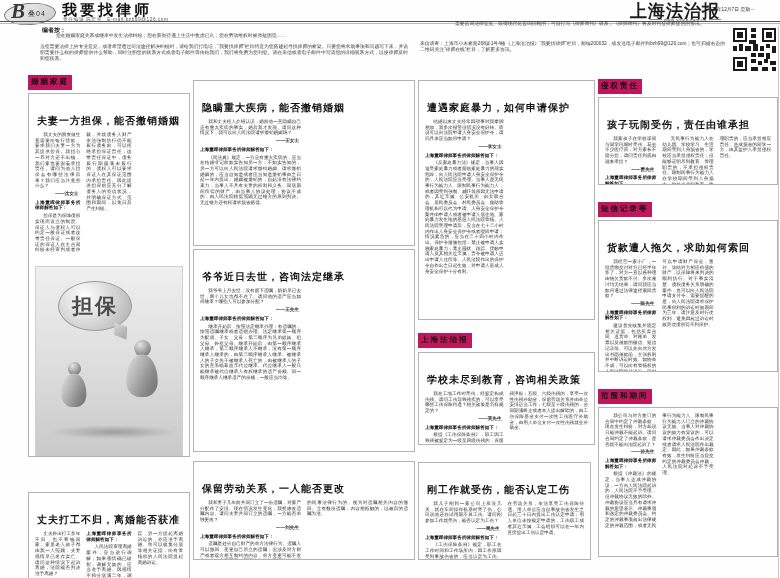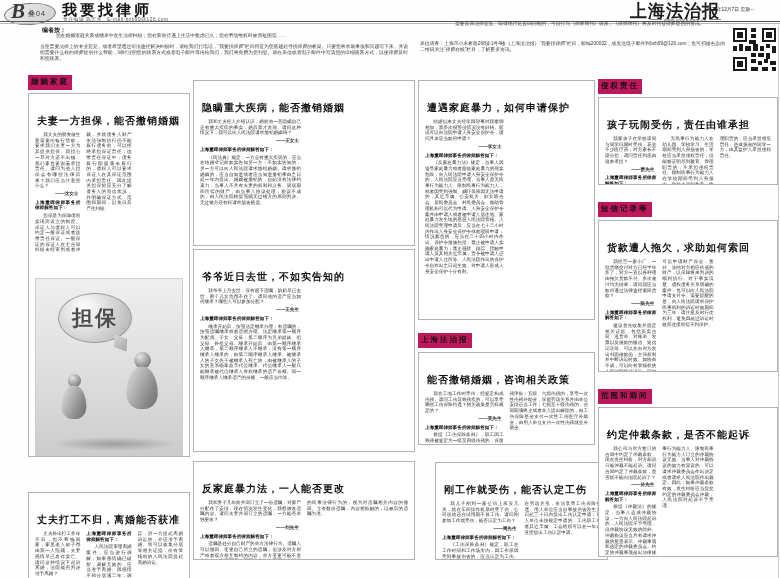--- a/index.html
+++ b/index.html
@@ -42,21 +42,21 @@
         padding:5px 6px 3px 6px;overflow:hidden;}
   .art h2{margin:15px 0 4px 2px;font-size:10px;font-weight:bold;color:#111;letter-spacing:1px;}
   .cols{column-gap:6px;column-fill:auto;overflow:hidden;text-align:justify;}
   .c2{column-count:2;}
   .c3{column-count:3;}
   .cols p{margin:0;font-size:4.6px;line-height:5.7px;color:#2e2e2e;}
   .cols p.q,.cols p.a{text-indent:1.8em;}
   .cols p.asker{text-align:right;font-weight:bold;margin:2px 2px 3px 0;}
   .cols p.byline{font-weight:bold;margin:1px 0 2px 0;color:#111;}
   
-  .illo{position:relative;margin-top:20px;width:100%;height:192px;
+  .illo{position:relative;margin-top:8px;width:100%;height:192px;
         background:linear-gradient(180deg,#efefef 0%,#dcdcdc 55%,#c9c9c9 100%);
         border:1px solid #cfcfcf;box-sizing:border-box;overflow:hidden;}
   .bubble{position:absolute;left:22px;top:14px;width:72px;height:48px;border-radius:50%;
         background:radial-gradient(circle at 35% 30%,#ffffff,#b9b9b9 85%);
         border:1px solid #9a9a9a;display:flex;align-items:center;justify-content:center;}
   .bubble-text{font-family:"Liberation Serif","DejaVu Serif",serif;font-weight:bold;
         font-size:21px;color:#4c4c4c;letter-spacing:2px;}
   .bubble-tail{position:absolute;left:78px;top:58px;width:12px;height:12px;
         background:linear-gradient(135deg,#d8d8d8,#a8a8a8);transform:rotate(20deg) skew(18deg);
         border-right:1px solid #9a9a9a;}
@@ -149,60 +149,60 @@
     <h2>隐瞒重大疾病，能否撤销婚姻</h2>
     <div class="cols c2" style="height:134px">
       <p class="q">我和丈夫经人介绍认识，婚前他一直隐瞒自己患有重大疾病的事实，婚后我才发现。请问这种情况下，我可以向人民法院请求撤销婚姻吗？</p>
       <p class="asker">——王女士</p>
       <p class="byline">上海重晖律师事务所律师解答如下：</p>
       <p class="a">《民法典》规定，一方患有重大疾病的，应当在结婚登记前如实告知另一方；不如实告知的，另一方可以向人民法院请求撤销婚姻。请求撤销婚姻的，应当自知道或者应当知道撤销事由之日起一年内提出。婚姻被撤销的，自始没有法律约束力，当事人不具有夫妻的权利和义务。同居期间所得的财产，由当事人协议处理；协议不成的，由人民法院根据照顾无过错方的原则判决。无过错方还有权请求损害赔偿。</p>
     </div>
   </div>
 
   <div class="art" style="left:193px;top:249px;width:222px;height:203px">
-    <h2>爷爷近日去世，不如实告知的</h2>
+    <h2>爷爷近日去世，咨询法定继承</h2>
     <div class="cols c2" style="height:171px">
       <p class="q">我爷爷上月去世，没有留下遗嘱，奶奶早已去世，两个儿女也都不在了。请问他的遗产应当如何继承？哪些人可以参加分配？</p>
       <p class="asker">——王先生</p>
       <p class="byline">上海重晖律师事务所律师解答如下：</p>
       <p class="a">继承开始后，按照法定继承办理；有遗嘱的，按照遗嘱继承或者遗赠办理。法定继承第一顺序为配偶、子女、父母；第二顺序为兄弟姐妹、祖父母、外祖父母。继承开始后，由第一顺序继承人继承，第二顺序继承人不继承；没有第一顺序继承人继承的，由第二顺序继承人继承。被继承人的子女先于被继承人死亡的，由被继承人的子女的直系晚辈血亲代位继承。代位继承人一般只能继承被代位继承人有权继承的遗产份额。同一顺序继承人继承遗产的份额，一般应当均等。</p>
     </div>
   </div>
 
   <div class="art" style="left:193px;top:461px;width:222px;height:99px">
-    <h2>反家庭暴力法，一人能否更改</h2>
+    <h2>保留劳动关系，一人能否更改</h2>
     <div class="cols c2" style="height:67px">
       <p class="q">我和妻子几年前共同订立了一份遗嘱，对家产分配作了安排。现在情况发生变化，我想修改遗嘱内容。请问夫妻共同订立的遗嘱，一方能否单独更改？</p>
       <p class="asker">——刘先生</p>
       <p class="byline">上海重晖律师事务所律师解答如下：</p>
       <p class="a">遗嘱是处分自己财产的单方法律行为。遗嘱人可以撤回、变更自己所立的遗嘱；但涉及对方财产或者双方相互制约的内容，单方变更可能不发生效力。立遗嘱后，遗嘱人实施与遗嘱内容相反的民事法律行为的，视为对遗嘱相关内容的撤回。立有数份遗嘱，内容相抵触的，以最后的遗嘱为准。</p>
     </div>
   </div>
 
   <div class="art" style="left:418px;top:80px;width:177px;height:240px">
     <h2>遭遇家庭暴力，如何申请保护</h2>
     <div class="cols c2" style="height:208px">
       <p class="q">结婚以来丈夫经常因琐事对我拳脚相加，我多次报警但情况没有好转。听说可以向法院申请人身安全保护令，请问具体应当如何申请？</p>
       <p class="asker">——李女士</p>
       <p class="byline">上海重晖律师事务所律师解答如下：</p>
       <p class="a">《反家庭暴力法》规定，当事人因遭受家庭暴力或者面临家庭暴力的现实危险，向人民法院申请人身安全保护令的，人民法院应当受理。当事人是无民事行为能力人、限制民事行为能力人，或者因受到强制、威吓等原因无法申请的，其近亲属、公安机关、妇女联合会、居民委员会、村民委员会、救助管理机构可以代为申请。人身安全保护令案件由申请人或者被申请人居住地、家庭暴力发生地的基层人民法院管辖。人民法院受理申请后，应当在七十二小时内作出人身安全保护令或者驳回申请；情况紧急的，应当在二十四小时内作出。保护令措施包括：禁止被申请人实施家庭暴力；禁止骚扰、跟踪、接触申请人及其相关近亲属；责令被申请人迁出申请人住所等。人民法院作出的保护令自作出之日起生效，对申请人形成人身安全保护十分有利。</p>
     </div>
   </div>
 
   <div class="art" style="left:418px;top:352px;width:177px;height:93px">
-    <h2>能否撤销婚姻，咨询相关政策</h2>
+    <h2>学校未尽到教育，咨询相关政策</h2>
     <div class="cols c2" style="height:61px">
       <p class="q">我在工地工作时受伤，经鉴定构成伤残。请问工伤导致残疾的，可以享受哪些工伤保险待遇？相关政策是怎样规定的？</p>
       <p class="asker">——莫先生</p>
       <p class="byline">上海重晖律师事务所律师解答如下：</p>
       <p class="a">根据《工伤保险条例》，职工因工致残被鉴定为一级至四级伤残的，保留劳动关系，退出工作岗位，按月享受伤残津贴；五级、六级伤残的，享受一次性伤残补助金，保留劳动关系并由单位安排适当工作；七级至十级伤残的，合同期满终止或者本人提出解除的，由工伤保险基金支付一次性工伤医疗补助金，由用人单位支付一次性伤残就业补助金。</p>
     </div>
   </div>
 
-  <div class="art" style="left:435px;top:462px;width:173px;height:98px">
+  <div class="art" style="left:418px;top:462px;width:173px;height:98px">
     <h2>刚工作就受伤，能否认定工伤</h2>
     <div class="cols c2" style="height:66px">
       <p class="q">我儿子刚到一家公司上班没几天，就在车间操作机器时受了伤，公司说他还在试用期不算工伤。请问刚参加工作就受伤，能否认定为工伤？</p>
       <p class="asker">——周先生</p>
       <p class="byline">上海重晖律师事务所律师解答如下：</p>
       <p class="a">《工伤保险条例》规定，职工在工作时间和工作场所内，因工作原因受到事故伤害的，应当认定为工伤。试用期内的劳动者与用人单位同样存在劳动关系，依法享受工伤保险待遇。用人单位应当自事故伤害发生之日起三十日内提出工伤认定申请；用人单位未按规定申请的，工伤职工或者其近亲属、工会组织可以在一年内直接提出工伤认定申请。</p>
     </div>
   </div>
 
   <div class="art" style="left:598px;top:220px;width:180px;height:152px">
@@ -219,21 +219,20 @@
     <h2>孩子玩闹受伤，责任由谁承担</h2>
     <div class="cols c3" style="height:56px">
       <p class="q">我家孩子在学校课间与同学玩闹时受伤，花去不少医疗费，对方家长不愿分担，请问责任到底由谁来承担？</p>
       <p class="asker">——贾先生</p>
       <p class="byline">上海重晖律师事务所律师解答如下：</p>
       <p class="a">无民事行为能力人在幼儿园、学校学习、生活期间受到人身损害的，学校应当承担侵权责任；但能够证明尽到教育、管理职责的，不承担侵权责任。限制民事行为能力人在学校期间受到人身损害，学校未尽到教育、管理职责的，应当承担相应责任。造成损害的同学一方，由其监护人承担侵权责任。</p>
     </div>
   </div>
 
   <div class="art" style="left:598px;top:407px;width:180px;height:150px">
-    <h2>约定仲裁条款，是否不能起诉</h2>
     <div class="cols c3" style="height:118px">
       <p class="q">我公司与对方签订的合同中约定了仲裁条款，现在发生纠纷，对方却说只能仲裁不能起诉。请问合同约定了仲裁条款，是否就不能向法院起诉了？</p>
       <p class="asker">——孙先生</p>
       <p class="byline">上海重晖律师事务所律师解答如下：</p>
       <p class="a">根据《仲裁法》的规定，当事人达成仲裁协议，一方向人民法院起诉的，人民法院不予受理，但仲裁协议无效的除外。仲裁协议应当具有请求仲裁的意思表示、仲裁事项和选定的仲裁委员会。约定的仲裁事项超出法律规定的仲裁范围，或者无民事行为能力人、限制民事行为能力人订立的仲裁协议无效。当事人对仲裁协议的效力有异议的，可以请求仲裁委员会作出决定或者请求人民法院作出裁定。因此，如果仲裁条款有效，发生纠纷应当提交约定的仲裁委员会仲裁，人民法院对起诉不予受理。</p>
     </div>
   </div>
 
 </div>
 

